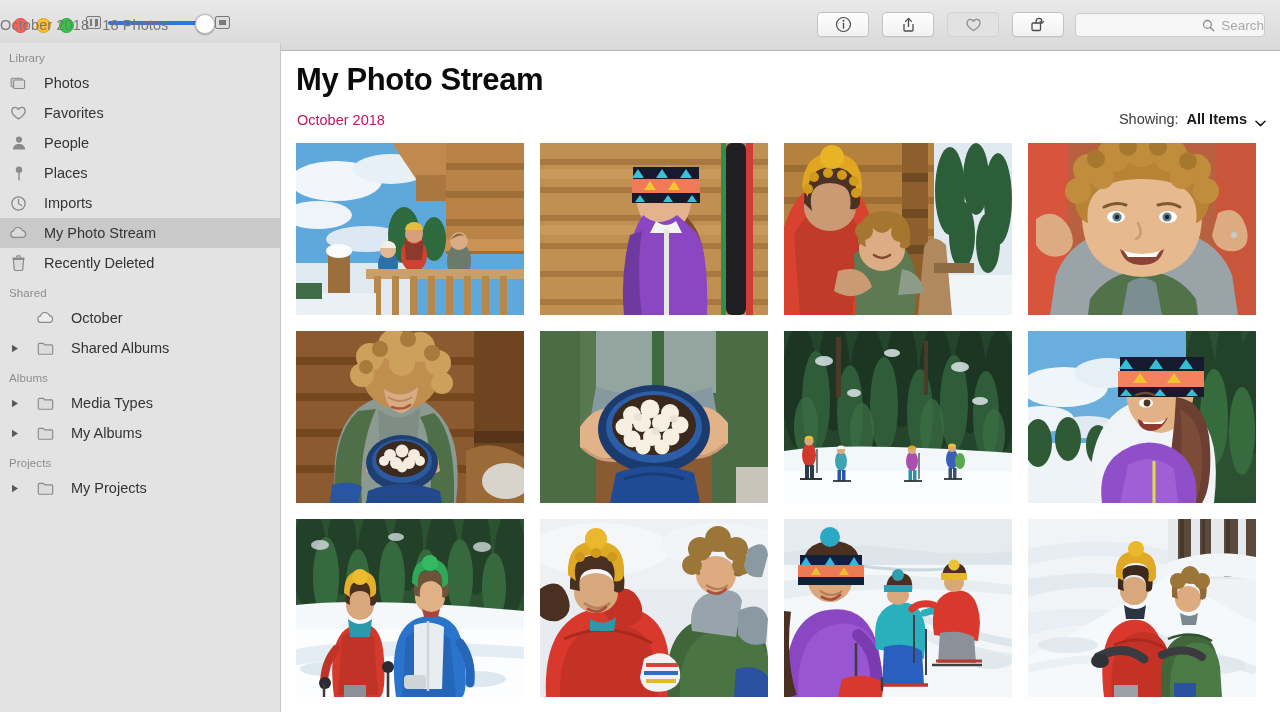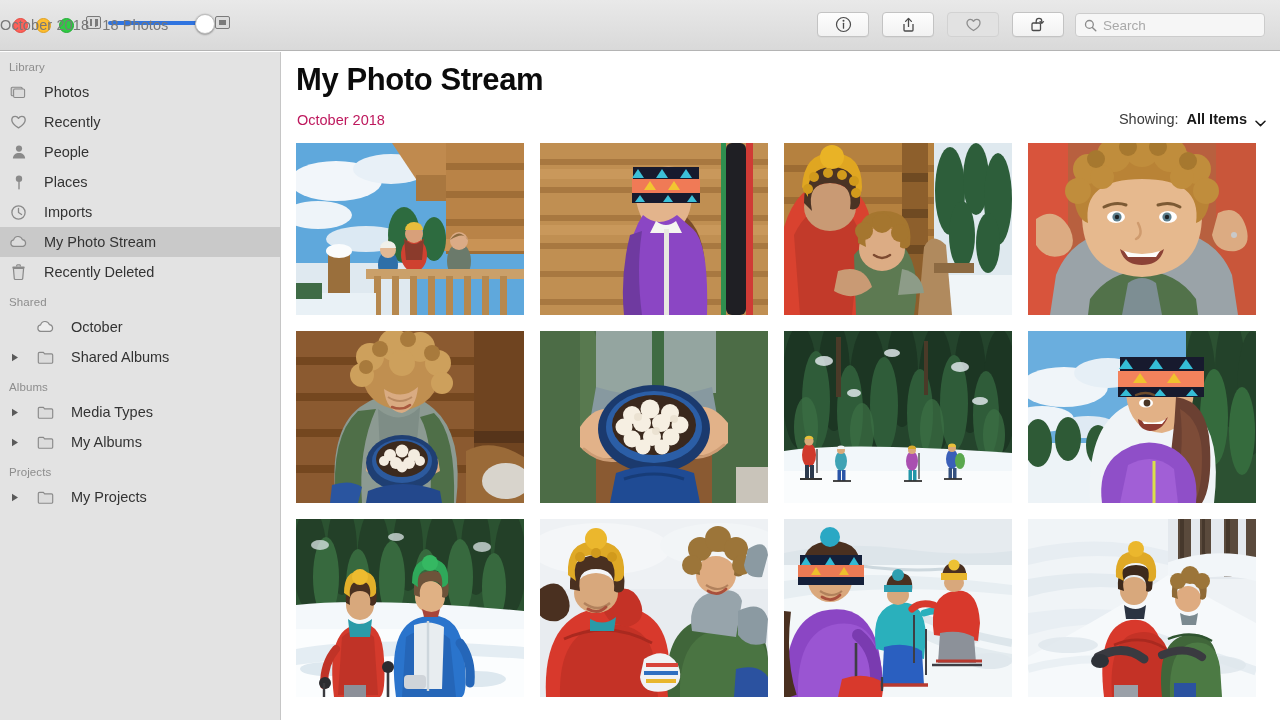--- a/index.html
+++ b/index.html
@@ -86,27 +86,27 @@
     box-sizing: border-box;
   }
   .tb-btn.flat { background: #e2e2e2; border-color: #d2d2d2; box-shadow: none; }
   .tb-btn svg { display: block; }
 
   .search-field {
     position: absolute; right: 15px; top: 13px;
     width: 190px; height: 24px;
     background: #f6f6f6; border: 1px solid #cccccc;
     border-radius: 4px; box-sizing: border-box;
-    display: flex; align-items: center; padding-left: 8px; gap: 6px;
+    display: flex; align-items: center; padding-left: 8px; gap: 6px; justify-content: flex-end;
   }
   .search-text { font-size: 13.5px; color: #a9a9a9; }
 
   
   .sidebar {
-    position: absolute; left: 0; top: 52px;
+    position: absolute; left: 0; top: 43px;
     width: 281px; height: 669px;
     background: #e3e3e3;
     border-right: 1px solid #c6c6c6;
     box-sizing: border-box;
     overflow: hidden;
   }
   .sb-section {
     font-size: 11.5px; color: #8d8d8d;
     padding: 9px 0 4px 9px; letter-spacing: 0.1px;
   }
@@ -243,21 +243,21 @@
       <span class="sb-label">Photos</span>
     </div>
 
 
     <div class="sb-item">
       <span class="sb-ico">
         <svg width="17" height="16" viewBox="0 0 17 16">
           <path d="M8.5 13.8 C8.5 13.8 1.8 9.7 1.8 5.9 C1.8 3.7 3.4 2.3 5.2 2.3 C6.8 2.3 7.9 3.3 8.5 4.3 C9.1 3.3 10.2 2.3 11.8 2.3 C13.6 2.3 15.2 3.7 15.2 5.9 C15.2 9.7 8.5 13.8 8.5 13.8 Z" fill="none" stroke="#8a8a8a" stroke-width="1.35" stroke-linejoin="round"></path>
         </svg>
       </span>
-      <span class="sb-label">Recently</span>
+      <span class="sb-label">Favorites</span>
     </div>
 
     <div class="sb-item">
       <span class="sb-ico">
         <svg width="16" height="16" viewBox="0 0 16 16">
           <circle cx="8" cy="4.6" r="3.1" fill="#8a8a8a"></circle>
           <path d="M1.9 14.5 C1.9 10.9 4.6 8.9 8 8.9 C11.4 8.9 14.1 10.9 14.1 14.5 Z" fill="#8a8a8a"></path>
         </svg>
       </span>
       <span class="sb-label">People</span>

